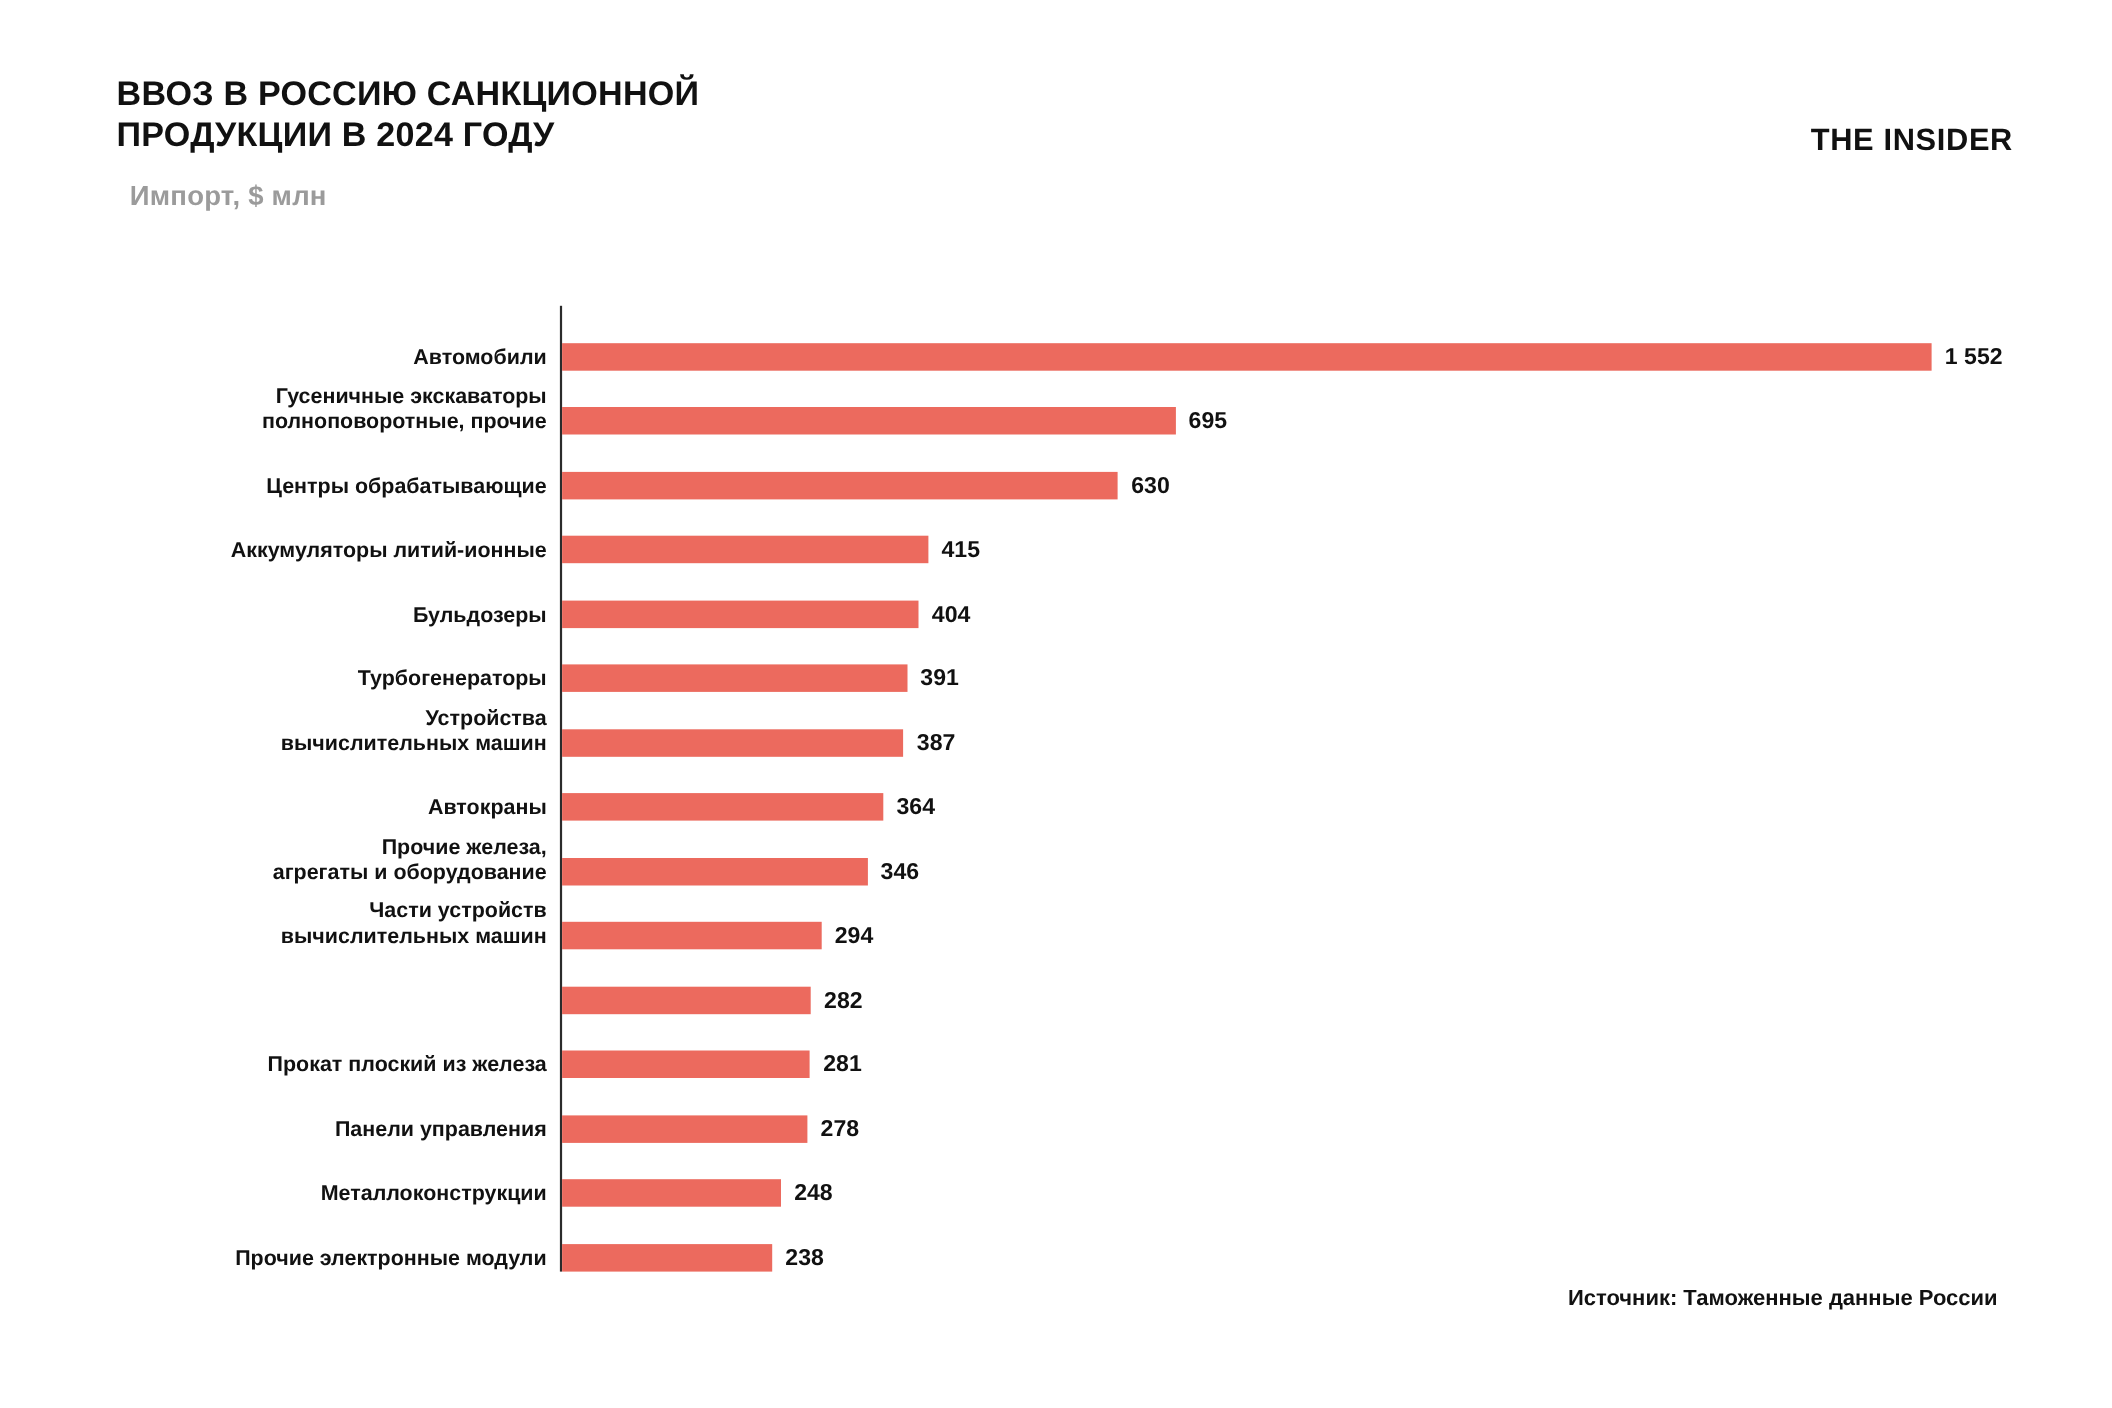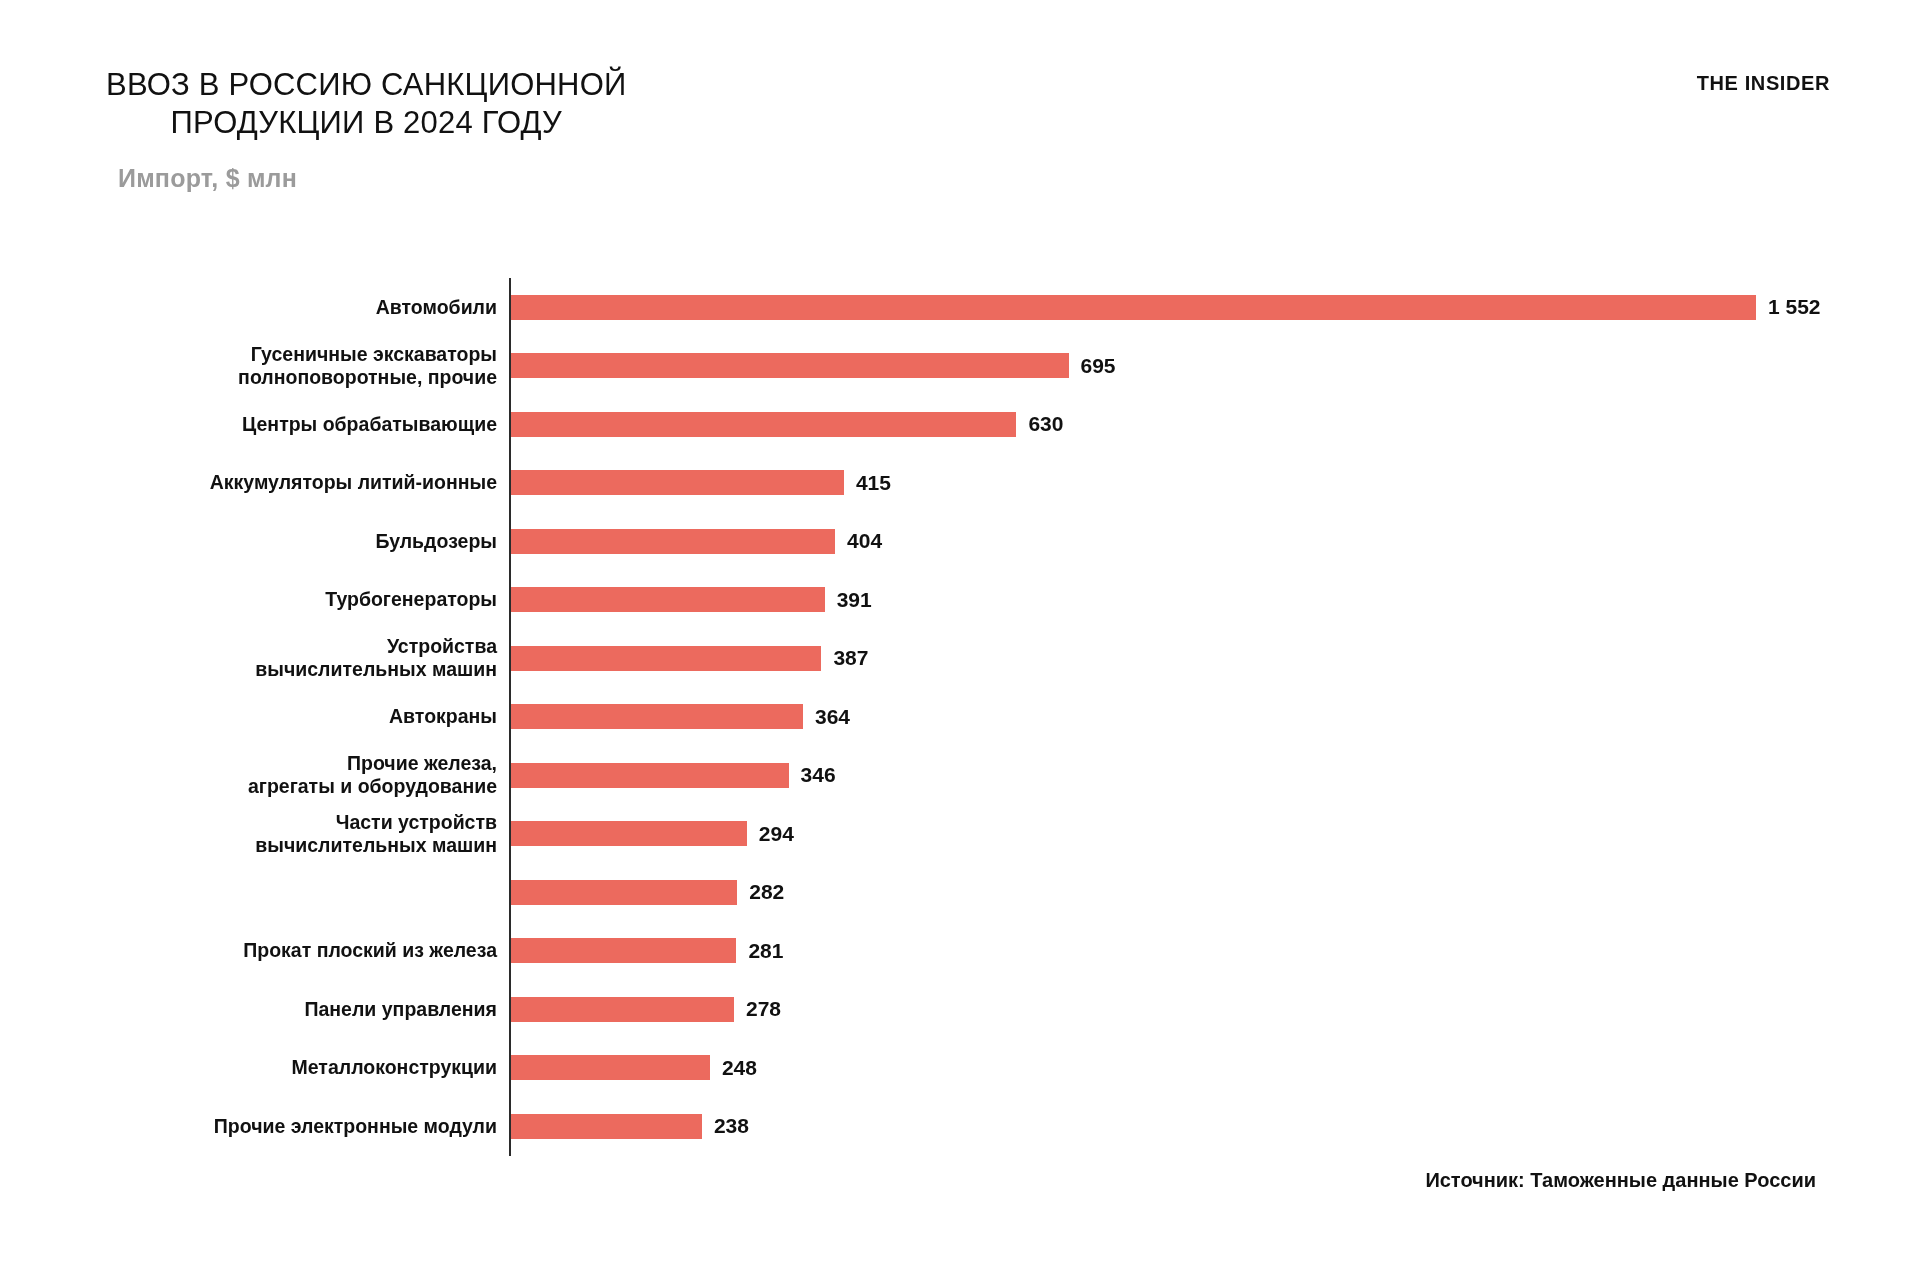--- a/index.html
+++ b/index.html
@@ -30,63 +30,63 @@
     display: flex;
     align-items: flex-start;
     justify-content: space-between;
   }
   .title-block {
     max-width: 1000px;
   }
   .chart-title {
     font-size: 31px;
     line-height: 1.22;
-    font-weight: normal;
+    font-weight: bold;
     letter-spacing: 0.2px;
     color: #111111;
     margin: 0;
     text-transform: uppercase;
     white-space: pre-line;
-    text-align: center;
   }
   .chart-subtitle {
     margin-top: 22px;
     font-size: 25px;
     font-weight: bold;
     color: #9b9b9b;
     letter-spacing: 0.2px;
     margin-left: 12px;
   }
   .brand {
-    font-size: 20px;
+    font-size: 28px;
     font-weight: bold;
     letter-spacing: 0.6px;
     color: #111111;
     white-space: nowrap;
     padding-top: 6px;
+    margin-top: 39px;
   }
 
   
   .chart-area {
     position: absolute;
     left: 106px;
     top: 278px;
     width: 1730px;
   }
   .rows {
     position: relative;
     border-left: 2px solid #2b2b2b;
     margin-left: 403px;
     padding-left: 0;
   }
   .row {
     position: relative;
     height: 58.5px;
     display: flex;
-    align-items: center;
+    align-items: flex-end;
   }
   .row-label {
     position: absolute;
     right: calc(100% + 14px);
     text-align: right;
     font-size: 19.5px;
     line-height: 1.18;
     font-weight: bold;
     color: #111111;
     white-space: pre-line;

